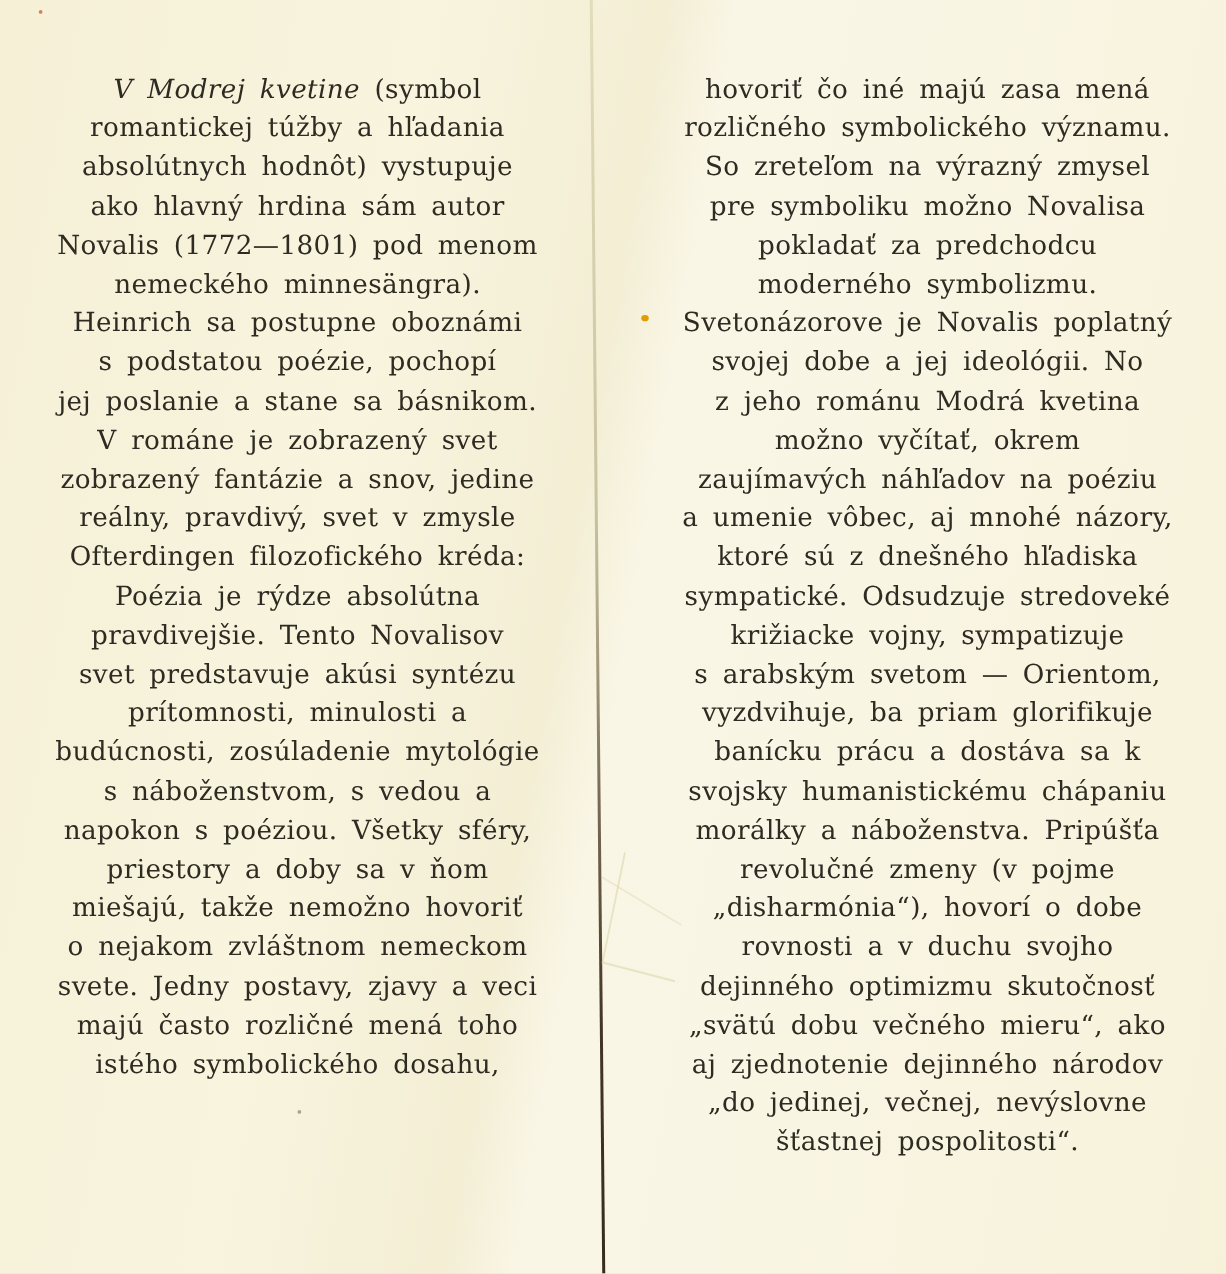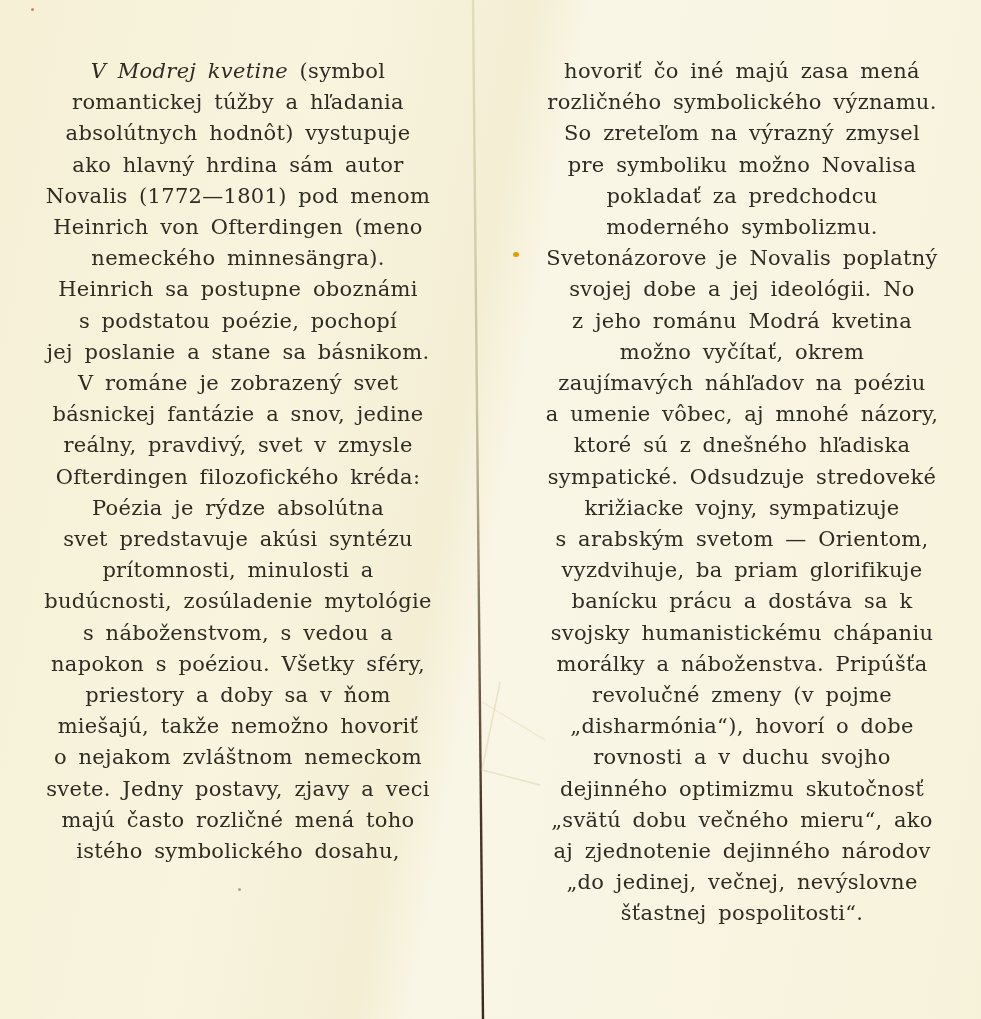--- a/index.html
+++ b/index.html
@@ -42,30 +42,30 @@
 <body>
 
 <div class="page">
 
   <div class="column column-left">
       <div class="line"><span class="italic">V Modrej kvetine</span><span> (symbol</span></div>
       <div class="line"><span>romantickej túžby a hľadania</span></div>
       <div class="line"><span>absolútnych hodnôt) vystupuje</span></div>
       <div class="line"><span>ako hlavný hrdina sám autor</span></div>
       <div class="line"><span>Novalis (1772—1801) pod menom</span></div>
-      <div class="line"><span>Heinrich von Ofterdingen (meno</span></div>
       <div class="line"><span>nemeckého minnesängra).</span></div>
       <div class="line"><span>Heinrich sa postupne oboznámi</span></div>
       <div class="line"><span>s podstatou poézie, pochopí</span></div>
       <div class="line"><span>jej poslanie a stane sa básnikom.</span></div>
       <div class="line"><span>V románe je zobrazený svet</span></div>
-      <div class="line"><span>básnickej fantázie a snov, jedine</span></div>
+      <div class="line"><span>zobrazený fantázie a snov, jedine</span></div>
       <div class="line"><span>reálny, pravdivý, svet v zmysle</span></div>
       <div class="line"><span>Ofterdingen filozofického kréda:</span></div>
       <div class="line"><span>Poézia je rýdze absolútna</span></div>
+      <div class="line"><span>pravdivejšie. Tento Novalisov</span></div>
       <div class="line"><span>svet predstavuje akúsi syntézu</span></div>
       <div class="line"><span>prítomnosti, minulosti a</span></div>
       <div class="line"><span>budúcnosti, zosúladenie mytológie</span></div>
       <div class="line"><span>s náboženstvom, s vedou a</span></div>
       <div class="line"><span>napokon s poéziou. Všetky sféry,</span></div>
       <div class="line"><span>priestory a doby sa v ňom</span></div>
       <div class="line"><span>miešajú, takže nemožno hovoriť</span></div>
       <div class="line"><span>o nejakom zvláštnom nemeckom</span></div>
       <div class="line"><span>svete. Jedny postavy, zjavy a veci</span></div>
       <div class="line"><span>majú často rozličné mená toho</span></div>

